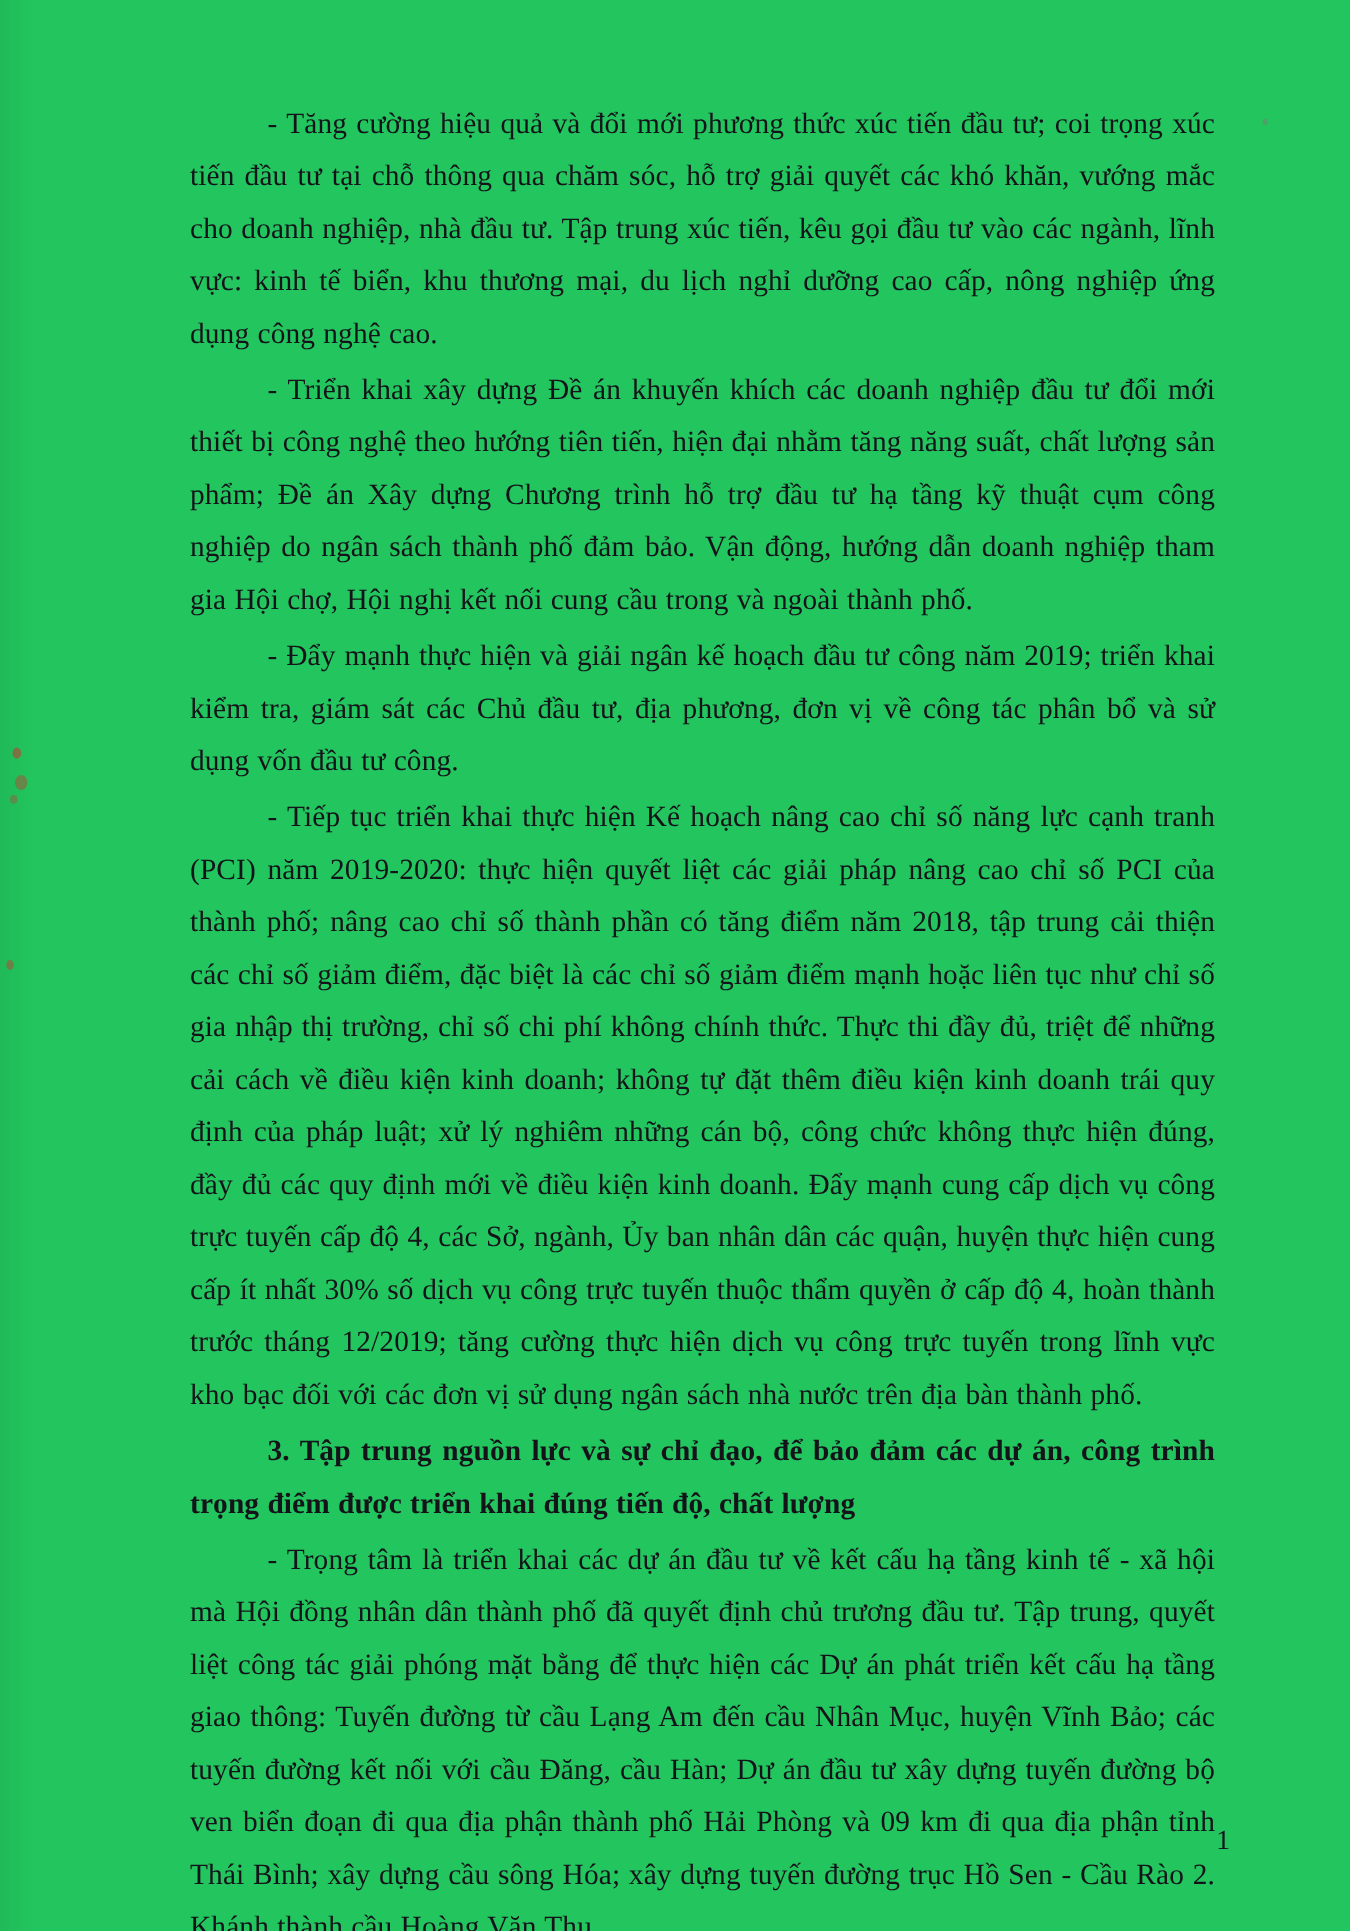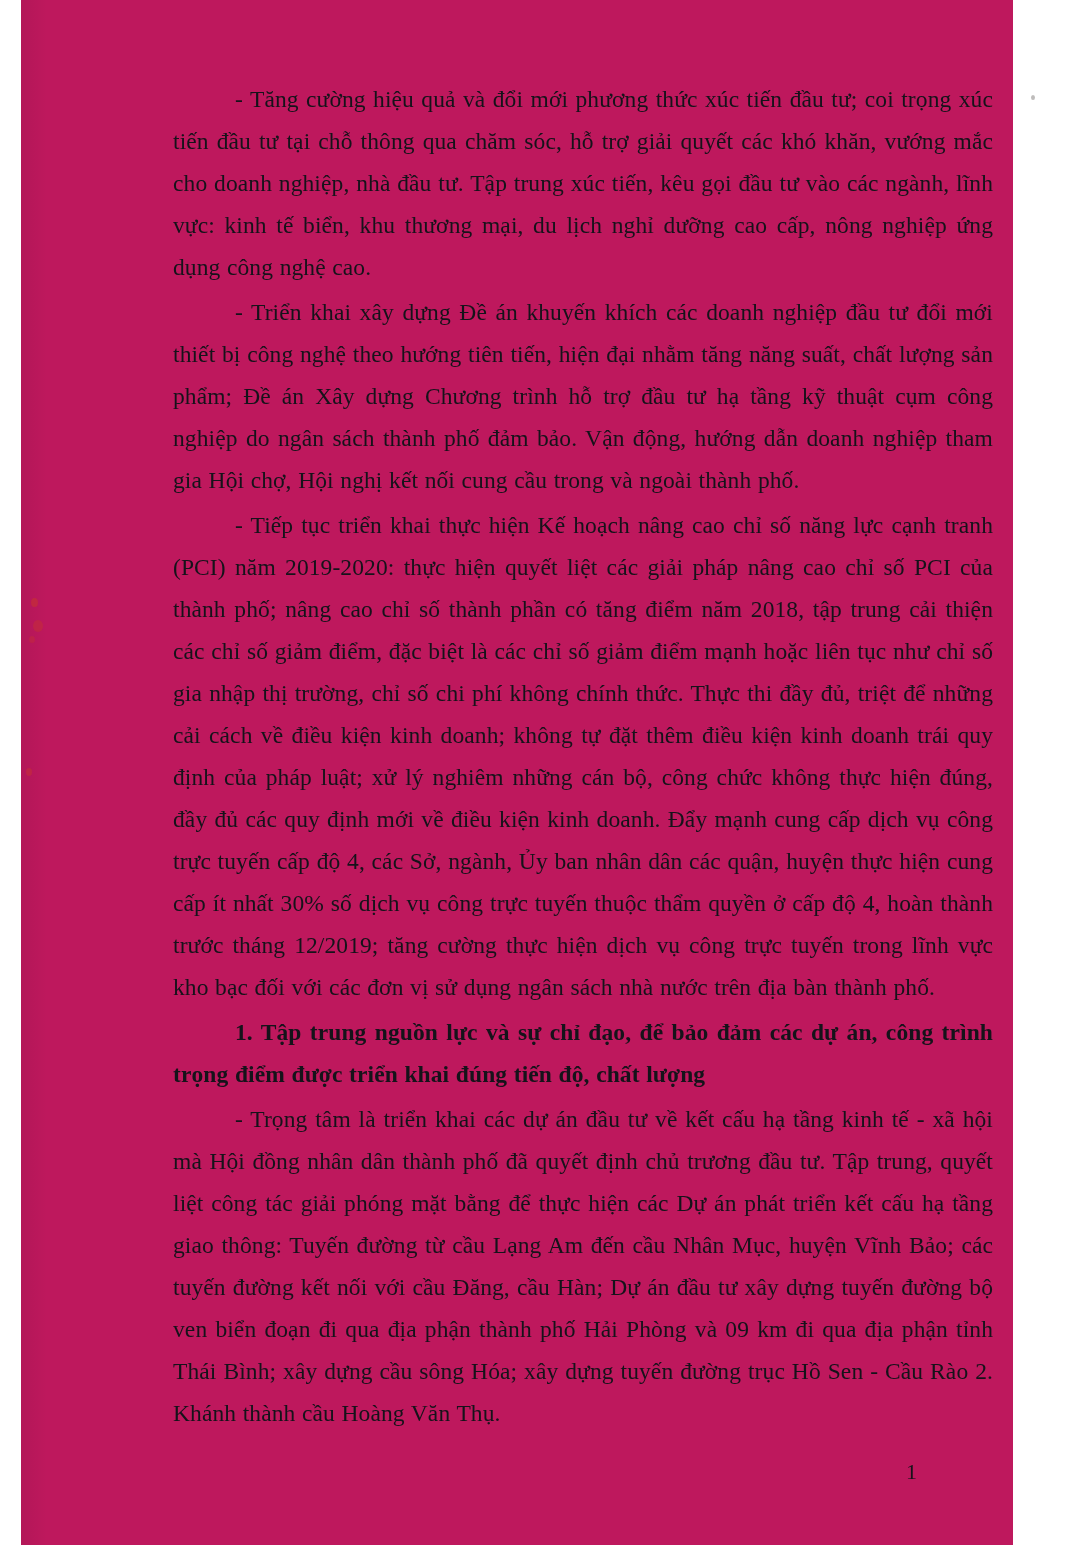--- a/index.html
+++ b/index.html
@@ -11,24 +11,23 @@
     width: 1080px;
     height: 1545px;
     position: relative;
     font-family: "Liberation Serif", serif;
     color: #15131a;
     overflow: hidden;
   }
   .page {
     position: absolute;
     left: 0; top: 0;
-    width: 992px;
+    width: 1080px;
     height: 1545px;
-    background: #be185d;
-    margin-left: 21px;
+    background: #22c55e;
   }
   .content {
     position: absolute;
     left: 152px;
     top: 78px;
     width: 820px;
   }
   p.para {
     margin: 0 0 3px 0;
     text-align: justify;
@@ -77,20 +76,21 @@
   <div class="edge-shadow"></div>
   <div class="artifact a1"></div>
   <div class="artifact a2"></div>
   <div class="artifact a3"></div>
   <div class="artifact a4"></div>
   <div class="artifact a5"></div>
 
   <div class="content">
     <p class="para">- Tăng cường hiệu quả và đổi mới phương thức xúc tiến đầu tư; coi trọng xúc tiến đầu tư tại chỗ thông qua chăm sóc, hỗ trợ giải quyết các khó khăn, vướng mắc cho doanh nghiệp, nhà đầu tư. Tập trung xúc tiến, kêu gọi đầu tư vào các ngành, lĩnh vực: kinh tế biển, khu thương mại, du lịch nghỉ dưỡng cao cấp, nông nghiệp ứng dụng công nghệ cao.</p>
     <p class="para">- Triển khai xây dựng Đề án khuyến khích các doanh nghiệp đầu tư đổi mới thiết bị công nghệ theo hướng tiên tiến, hiện đại nhằm tăng năng suất, chất lượng sản phẩm; Đề án Xây dựng Chương trình hỗ trợ đầu tư hạ tầng kỹ thuật cụm công nghiệp do ngân sách thành phố đảm bảo. Vận động, hướng dẫn doanh nghiệp tham gia Hội chợ, Hội nghị kết nối cung cầu trong và ngoài thành phố.</p>
+    <p class="para">- Đẩy mạnh thực hiện và giải ngân kế hoạch đầu tư công năm 2019; triển khai kiểm tra, giám sát các Chủ đầu tư, địa phương, đơn vị về công tác phân bổ và sử dụng vốn đầu tư công.</p>
     <p class="para">- Tiếp tục triển khai thực hiện Kế hoạch nâng cao chỉ số năng lực cạnh tranh (PCI) năm 2019-2020: thực hiện quyết liệt các giải pháp nâng cao chỉ số PCI của thành phố; nâng cao chỉ số thành phần có tăng điểm năm 2018, tập trung cải thiện các chỉ số giảm điểm, đặc biệt là các chỉ số giảm điểm mạnh hoặc liên tục như chỉ số gia nhập thị trường, chỉ số chi phí không chính thức. Thực thi đầy đủ, triệt để những cải cách về điều kiện kinh doanh; không tự đặt thêm điều kiện kinh doanh trái quy định của pháp luật; xử lý nghiêm những cán bộ, công chức không thực hiện đúng, đầy đủ các quy định mới về điều kiện kinh doanh. Đẩy mạnh cung cấp dịch vụ công trực tuyến cấp độ 4, các Sở, ngành, Ủy ban nhân dân các quận, huyện thực hiện cung cấp ít nhất 30% số dịch vụ công trực tuyến thuộc thẩm quyền ở cấp độ 4, hoàn thành trước tháng 12/2019; tăng cường thực hiện dịch vụ công trực tuyến trong lĩnh vực kho bạc đối với các đơn vị sử dụng ngân sách nhà nước trên địa bàn thành phố.</p>
-    <p class="para bold">1. Tập trung nguồn lực và sự chỉ đạo, để bảo đảm các dự án, công trình trọng điểm được triển khai đúng tiến độ, chất lượng</p>
+    <p class="para bold">3. Tập trung nguồn lực và sự chỉ đạo, để bảo đảm các dự án, công trình trọng điểm được triển khai đúng tiến độ, chất lượng</p>
     <p class="para">- Trọng tâm là triển khai các dự án đầu tư về kết cấu hạ tầng kinh tế - xã hội mà Hội đồng nhân dân thành phố đã quyết định chủ trương đầu tư. Tập trung, quyết liệt công tác giải phóng mặt bằng để thực hiện các Dự án phát triển kết cấu hạ tầng giao thông: Tuyến đường từ cầu Lạng Am đến cầu Nhân Mục, huyện Vĩnh Bảo; các tuyến đường kết nối với cầu Đăng, cầu Hàn; Dự án đầu tư xây dựng tuyến đường bộ ven biển đoạn đi qua địa phận thành phố Hải Phòng và 09 km đi qua địa phận tỉnh Thái Bình; xây dựng cầu sông Hóa; xây dựng tuyến đường trục Hồ Sen - Cầu Rào 2. Khánh thành cầu Hoàng Văn Thụ.</p>
 
   </div>
 
   <div class="page-number">1</div>
 </div>
 
 </body></html>

